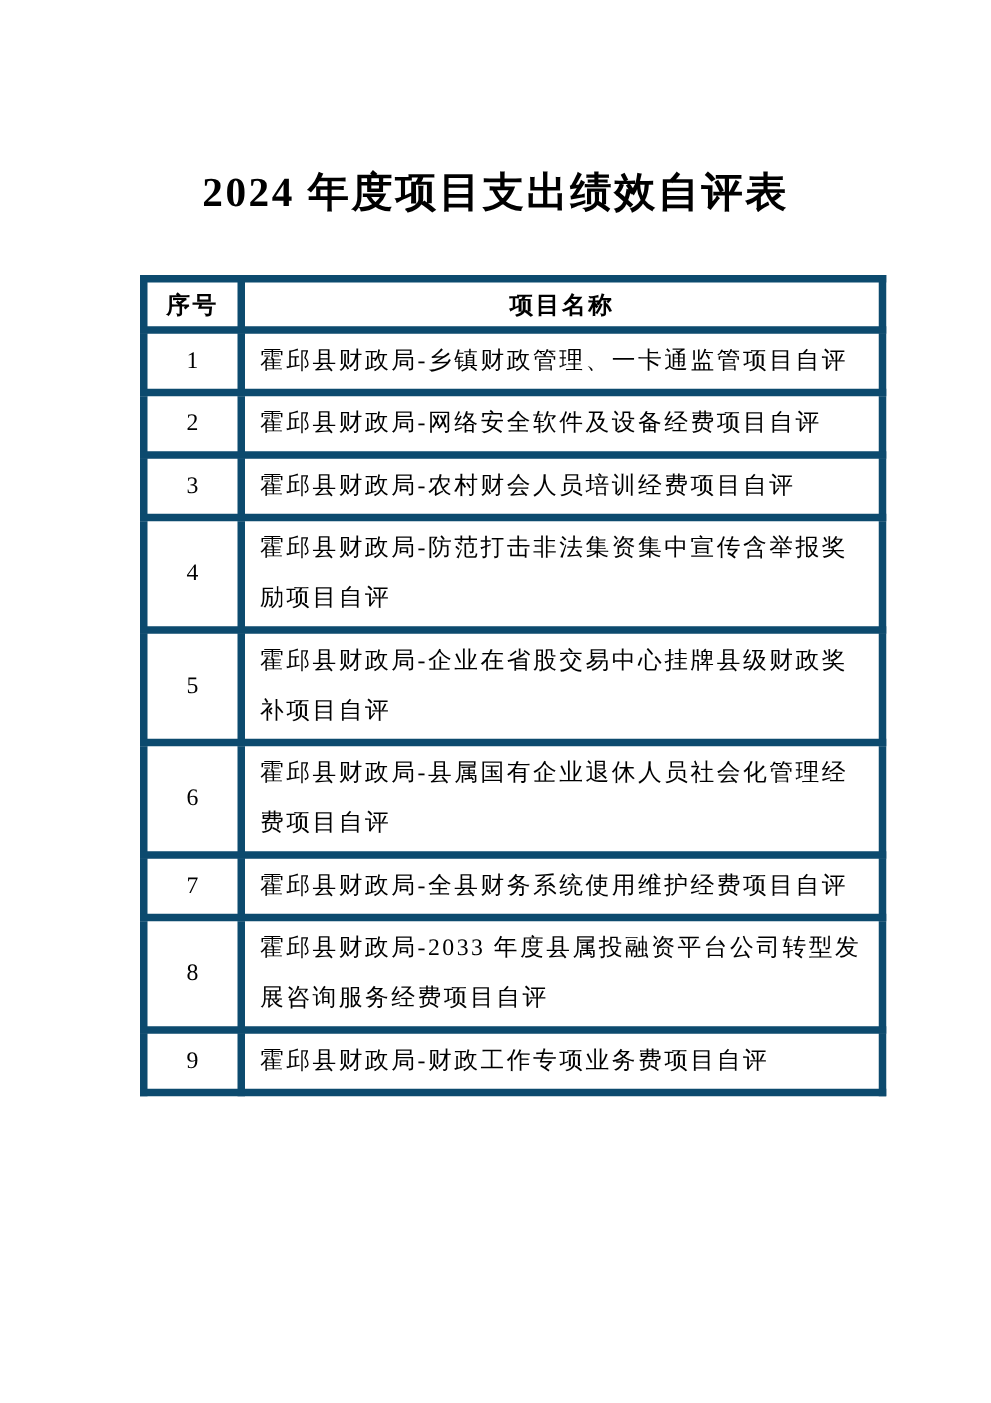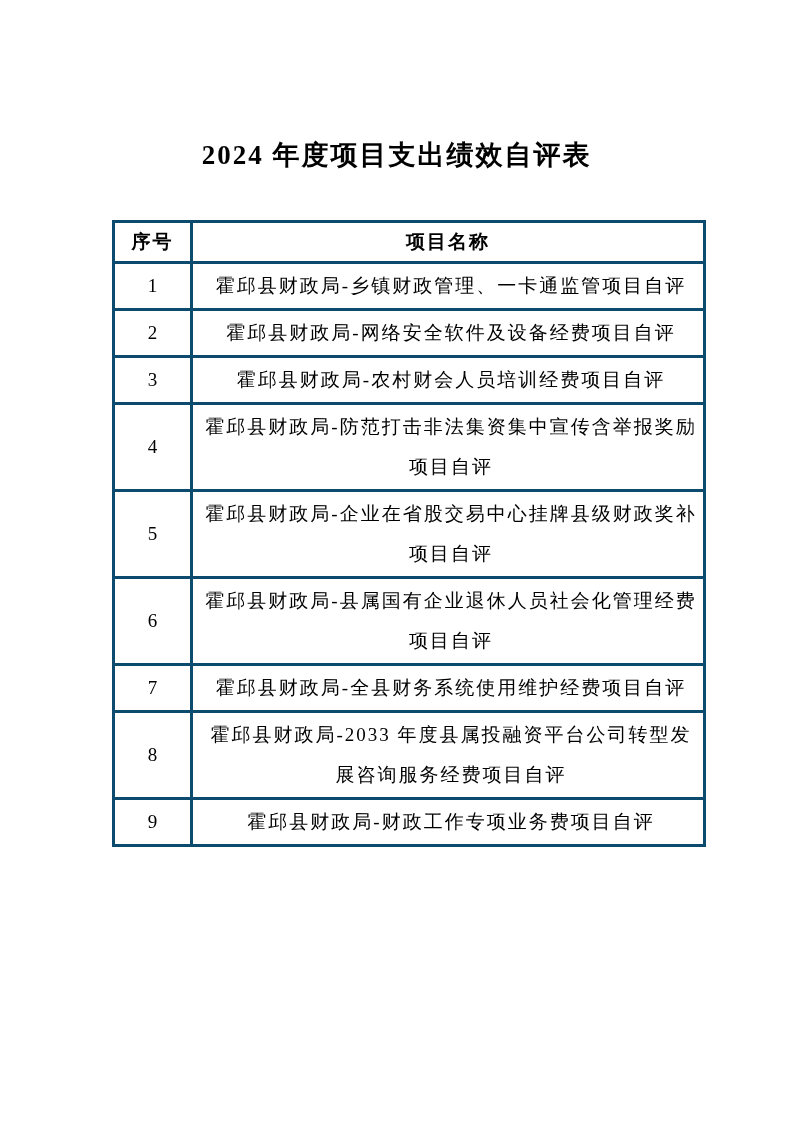--- a/index.html
+++ b/index.html
@@ -16,58 +16,58 @@
     font-family: "Liberation Serif", serif;
     color: #000000;
   }
   .doc-title {
     position: absolute;
     top: 138px;
     left: 0;
     width: 100%;
     text-align: center;
     font-family: "Liberation Serif", serif;
-    font-size: 27px;
+    font-size: 33px;
     font-weight: bold;
     letter-spacing: 2px;
     line-height: 34px;
     white-space: nowrap;
   }
   table.projects {
     position: absolute;
     left: 112px;
     top: 220px;
     width: 591px;
     border-collapse: collapse;
     table-layout: fixed;
     border: 2px solid #000000;
   }
   table.projects th,
   table.projects td {
-    border: 3px solid #0c4a6e;
+    border: 6px solid #0c4a6e;
     vertical-align: middle;
     font-size: 19px;
     box-sizing: border-box;
   }
   col.col-no   { width: 78px; }
   col.col-name { width: 513px; }
   th.h-cell {
     height: 41px;
     font-weight: bold;
     text-align: center;
     letter-spacing: 2px;
     padding: 0;
   }
   td.num-cell {
     text-align: center;
     font-family: "Liberation Serif", serif;
     padding: 0;
   }
   td.name-cell {
-    text-align: center;
+    text-align: left;
     padding: 2px 6px 2px 12px;
     line-height: 40px;
     letter-spacing: 2px;
     word-break: break-all;
     overflow-wrap: anywhere;
     margin-top: 16px;
   }
   tr.single td { height: 44px; }
 </style>
 </head>

